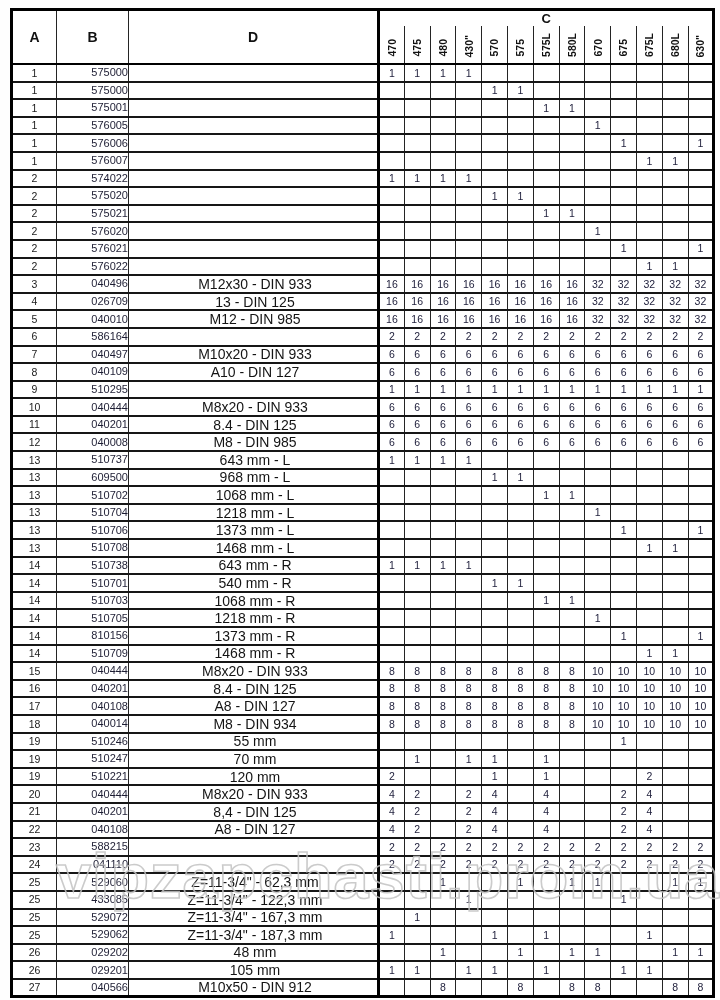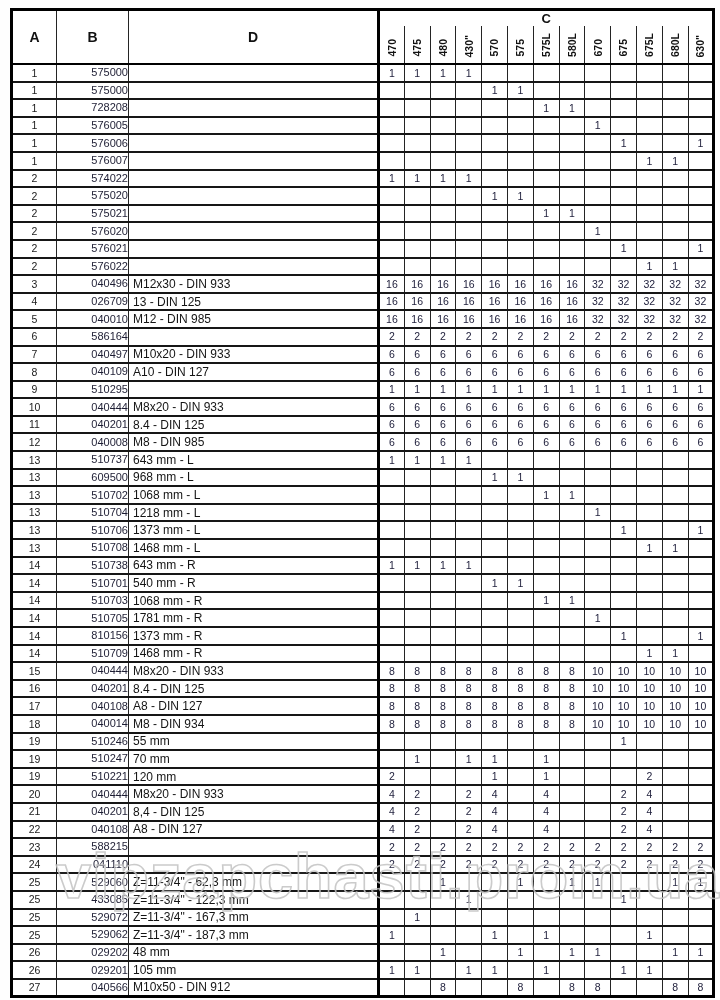--- a/index.html
+++ b/index.html
@@ -15,21 +15,21 @@
         border-bottom:2px solid #000;color:#111;}
   th.hC{font-size:13px;font-weight:bold;text-align:center;vertical-align:middle;
         border-bottom-style:none;color:#111;}
   th.vh{border-top-style:none;vertical-align:bottom;text-align:center;padding-bottom:2px;
         border-bottom:2px solid #000;}
   .vlabel{display:inline-block;writing-mode:vertical-rl;transform:rotate(180deg);
         font-size:10.5px;font-weight:bold;color:#111;line-height:1;}
   tbody td{border-top:2px solid #161616;font-size:10.5px;line-height:1;}
   td.ca{text-align:center;color:#1a1a1a;}
   td.cb{text-align:right;font-size:11px;color:#1d1d33;}
-  td.cd{text-align:left;padding-left:4px;font-size:12px;color:#141414;}
+  td.cd{text-align:center;padding-left:4px;font-size:14px;color:#141414;}
   td.cv{text-align:center;color:#22223e;}
   .vsep{border-left:3px solid #000 !important;}
   .watermark{position:absolute;left:50px;top:840px;z-index:5;pointer-events:none;
         font-size:63px;font-weight:bold;letter-spacing:1px;white-space:nowrap;
         color:rgba(255,255,255,0.05);-webkit-text-stroke:1.6px #c3c3c3;opacity:0.85;margin-left:6px;}
 </style>
 </head>
 <body>
 
 <div class="page">
@@ -107,21 +107,21 @@
           <td class="cv"></td>
           <td class="cv"></td>
           <td class="cv"></td>
           <td class="cv"></td>
           <td class="cv"></td>
           <td class="cv"></td>
           <td class="cv"></td>
         </tr>
         <tr>
           <td class="ca">1</td>
-          <td class="cb">728208</td>
+          <td class="cb">575001</td>
           <td class="cd"></td>
           <td class="cv vsep"></td>
           <td class="cv"></td>
           <td class="cv"></td>
           <td class="cv"></td>
           <td class="cv"></td>
           <td class="cv"></td>
           <td class="cv">1</td>
           <td class="cv">1</td>
           <td class="cv"></td>
@@ -630,21 +630,21 @@
           <td class="cv">1</td>
           <td class="cv"></td>
           <td class="cv"></td>
           <td class="cv"></td>
           <td class="cv"></td>
           <td class="cv"></td>
         </tr>
         <tr>
           <td class="ca">14</td>
           <td class="cb">510705</td>
-          <td class="cd">1781 mm - R</td>
+          <td class="cd">1218 mm - R</td>
           <td class="cv vsep"></td>
           <td class="cv"></td>
           <td class="cv"></td>
           <td class="cv"></td>
           <td class="cv"></td>
           <td class="cv"></td>
           <td class="cv"></td>
           <td class="cv"></td>
           <td class="cv">1</td>
           <td class="cv"></td>

